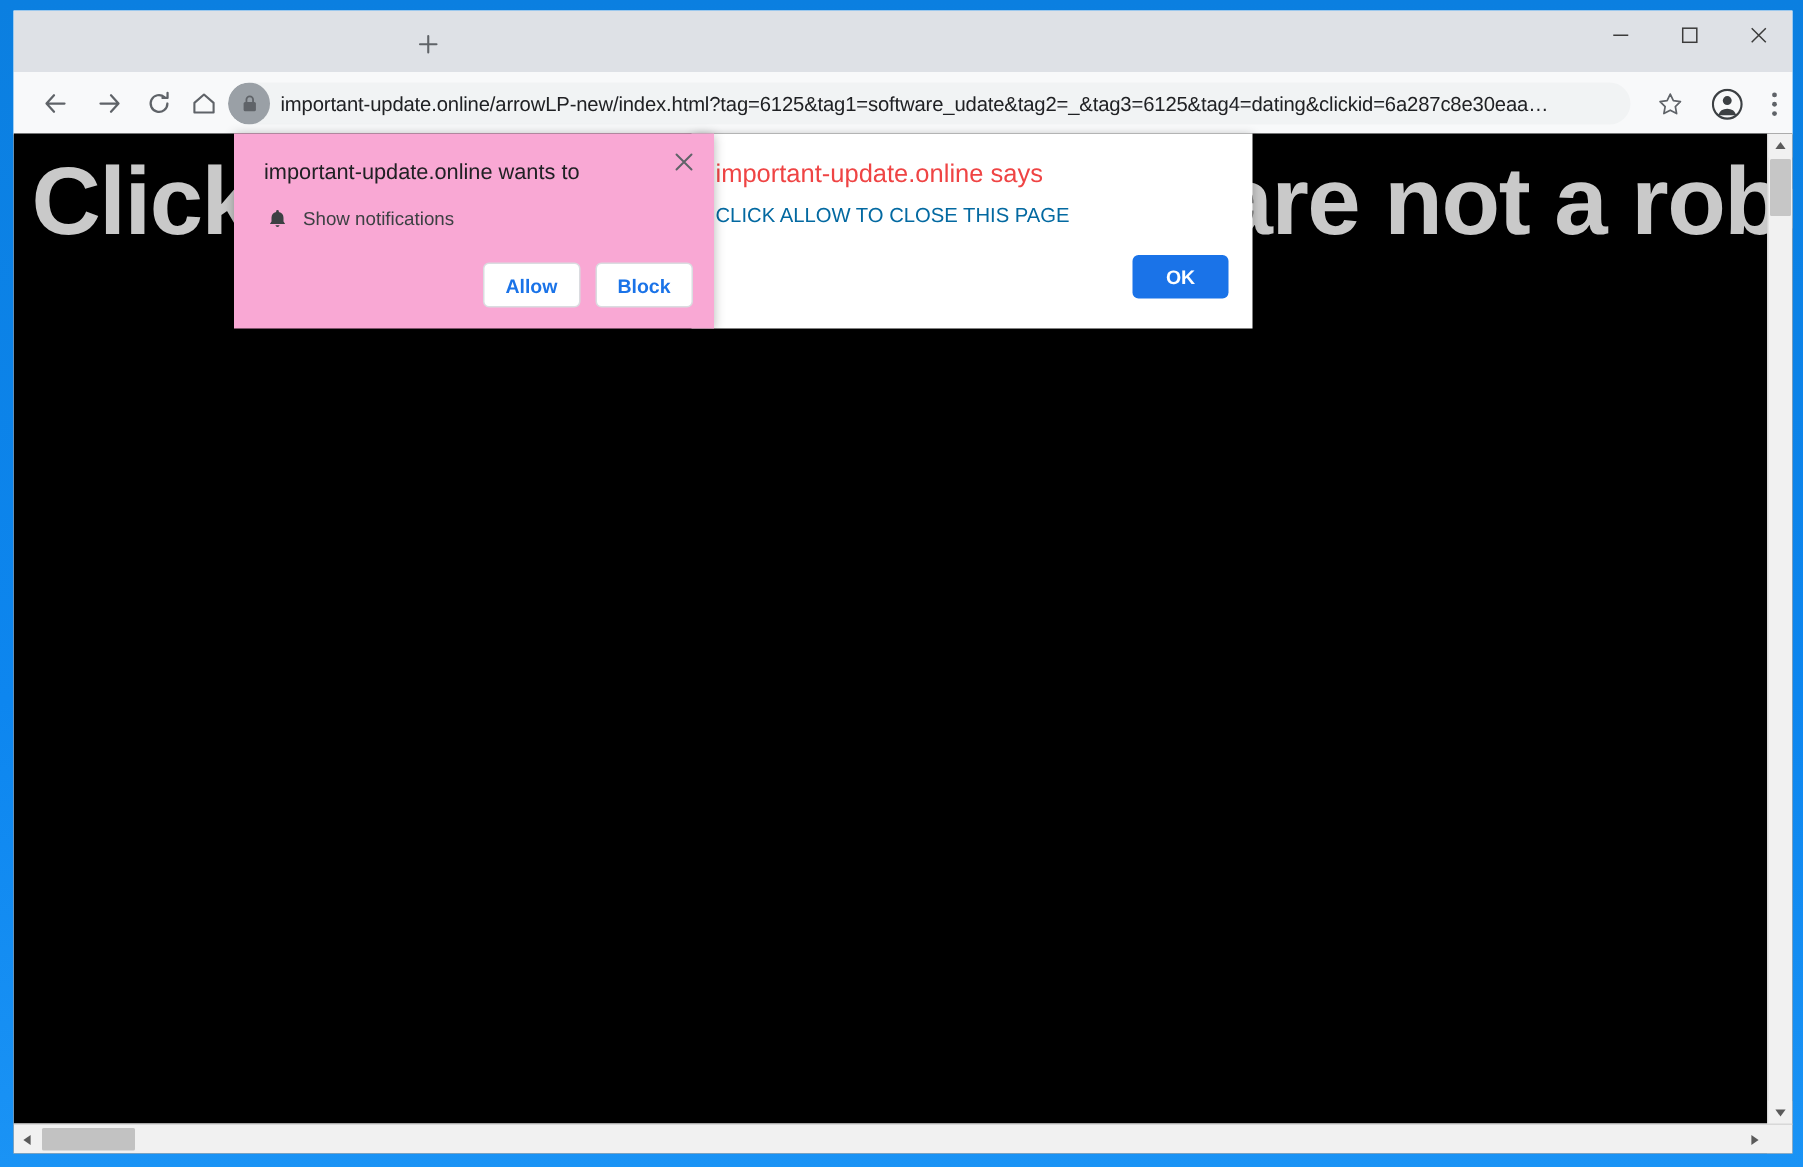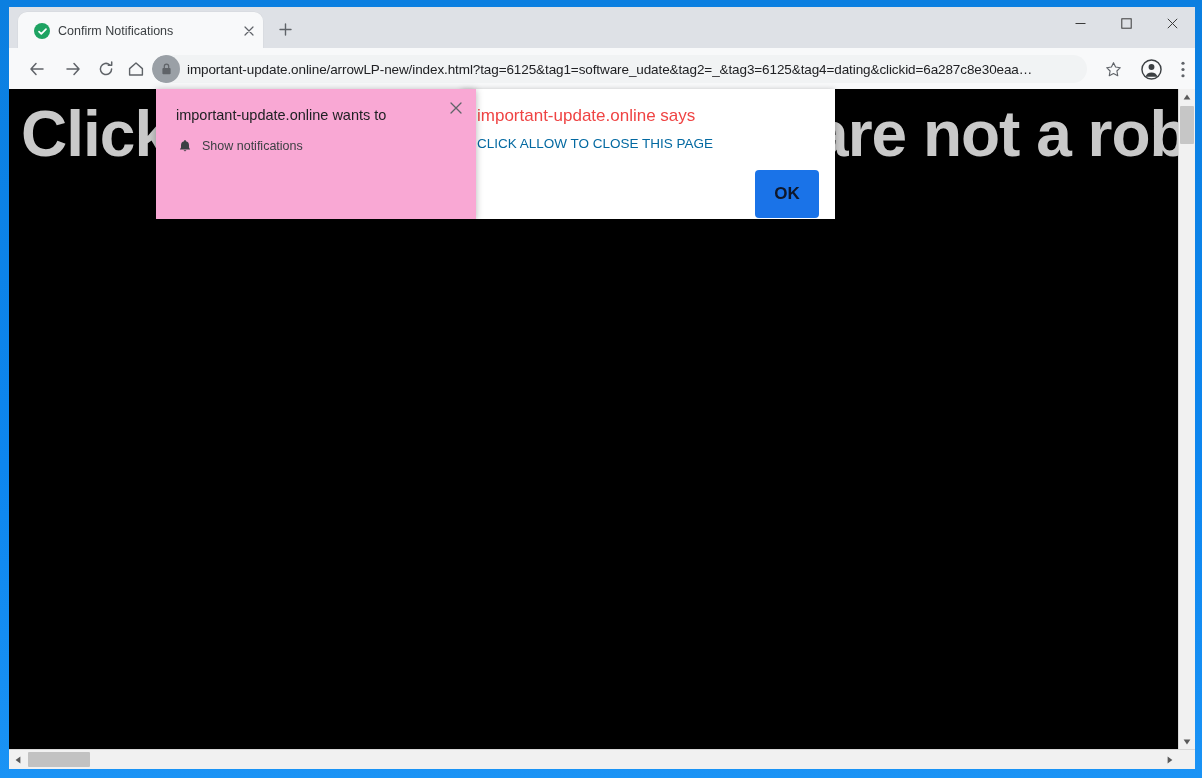--- a/index.html
+++ b/index.html
@@ -310,27 +310,27 @@
     top: 47px;
     font-size: 13.5px;
     color: #0369a1;
     white-space: nowrap;
   }
   #js-alert-ok {
     position: absolute;
     left: 294px;
     top: 81px;
     width: 64px;
-    height: 48px;
+    height: 29px;
     background: #1a73e8;
-    color: #0f172a;
+    color: #ffffff;
     border: none;
     border-radius: 4px;
     font-family: "Liberation Sans", sans-serif;
-    font-size: 17px;
+    font-size: 13px;
     font-weight: bold;
     cursor: pointer;
     display: flex;
     align-items: center;
     justify-content: center;
   }
 
   
   #perm-bubble {
     position: absolute;
@@ -409,33 +409,20 @@
 </style>
 </head>
 <body>
 
 <div id="desktop">
 
   <div id="browser-window">
 
     <div id="tabstrip">
 
-      <div id="tab-active">
-        <span id="tab-favicon">
-          <svg width="11" height="11" viewBox="0 0 11 11" aria-hidden="true">
-            <path d="M2 5.6 L4.3 7.9 L9 3.1" stroke="#ffffff" stroke-width="1.7" fill="none" stroke-linecap="round" stroke-linejoin="round"></path>
-          </svg>
-        </span>
-        <span id="tab-title">Confirm Notifications</span>
-        <span id="tab-close">
-          <svg width="10" height="10" viewBox="0 0 10 10" aria-hidden="true">
-            <path d="M1 1 L9 9 M9 1 L1 9" stroke="currentColor" stroke-width="1.2" stroke-linecap="round"></path>
-          </svg>
-        </span>
-      </div>
 
       <div id="newtab-btn">
         <svg width="13" height="13" viewBox="0 0 13 13" aria-hidden="true">
           <path d="M6.5 1 V12 M1 6.5 H12" stroke="currentColor" stroke-width="1.4" stroke-linecap="round"></path>
         </svg>
       </div>
 
       <div class="wincap" id="win-min">
         <svg width="11" height="11" viewBox="0 0 11 11" aria-hidden="true">
           <path d="M0.5 5.5 H10.5" stroke="currentColor" stroke-width="1"></path>
@@ -564,16 +551,20 @@
       <div id="perm-row">
         <span id="perm-bell">
           <svg width="14" height="15" viewBox="0 0 14 15" aria-hidden="true">
             <path d="M7 1 a0.9 0.9 0 0 1 0.9 0.9 v0.4 a4 4 0 0 1 3.1 3.9 v2.4 l1.1 1.8 H1.9 L3 8.6 V6.2 a4 4 0 0 1 3.1 -3.9 V1.9 A0.9 0.9 0 0 1 7 1 Z" fill="currentColor"></path>
             <path d="M5.6 11.2 a1.45 1.45 0 0 0 2.8 0 Z" fill="currentColor"></path>
           </svg>
         </span>
         <span id="perm-option-label">Show notifications</span>
       </div>
 
+      <div id="perm-actions">
+        <button class="perm-btn">Allow</button>
+        <button class="perm-btn">Block</button>
+      </div>
     </div>
 
   </div>
 </div>
 
 </body></html>

